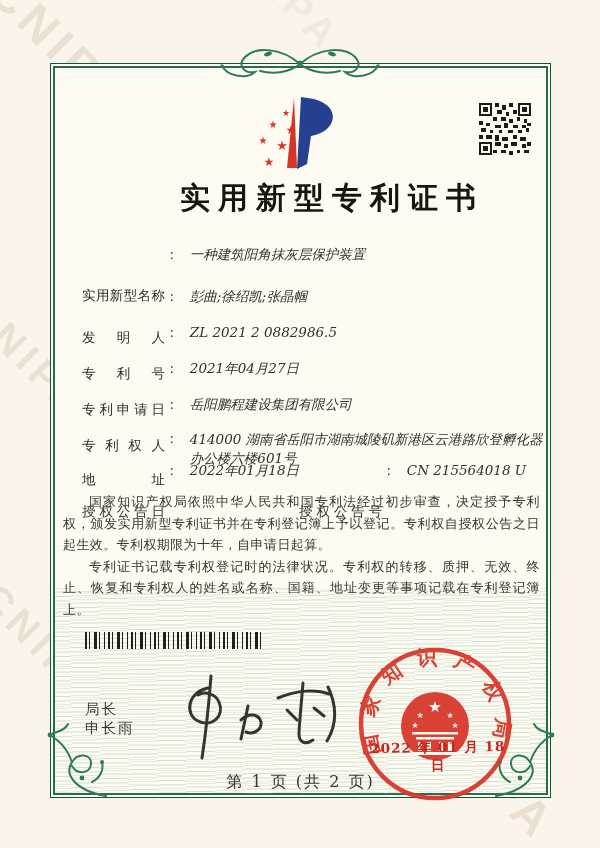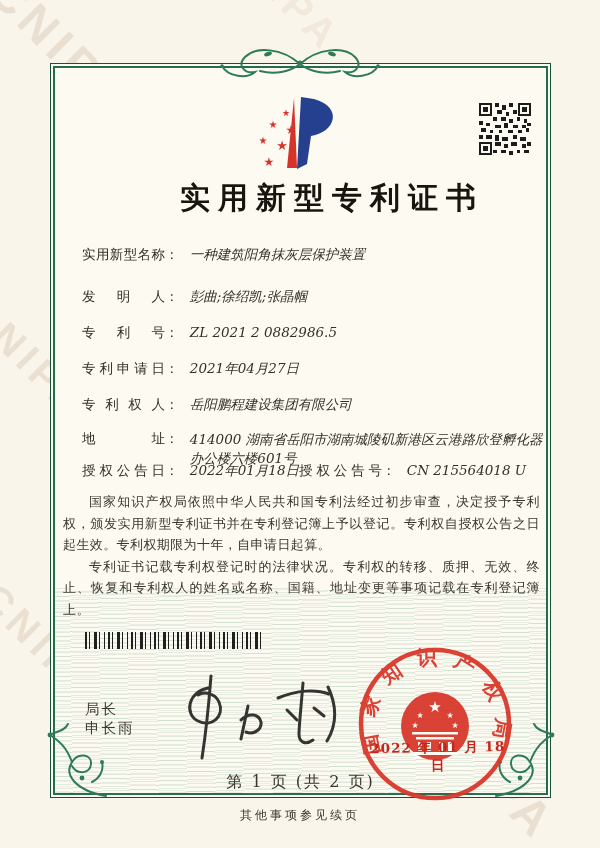--- a/index.html
+++ b/index.html
@@ -31,21 +31,21 @@
     pointer-events:none;
   }
   .cert-no{position:absolute;left:82px;top:99px;font-size:13px;letter-spacing:3px;color:#3a362f;}
   .logo{position:absolute;left:252px;top:90px;width:96px;height:90px;}
   .qr{position:absolute;left:479px;top:103px;width:52px;height:52px;}
   .title{
     position:absolute;left:0;top:178px;width:100%;text-align:center;
     font-size:30px;font-weight:900;letter-spacing:8px;color:#18150f;padding-left:32px;
   }
   .frow{position:absolute;left:82px;font-size:13.5px;color:#33302a;}
-  .flabel{display:inline-block;width:83px;text-align:justify;text-align-last:justify;vertical-align:top;}
+  .flabel{display:inline-block;width:83px;text-align:justify;text-align-last:justify;vertical-align:top;margin-top:41px;}
   .fcolon{vertical-align:top;}
   .fvalue{margin-left:7px;vertical-align:top;display:inline-block;font-style:italic;}
   .fvalue.wrapv{width:362px;line-height:18.5px;}
   .grant{display:flex;}
   .legal{
     position:absolute;left:63px;top:491px;width:477px;
     font-size:13px;line-height:21.5px;text-align:justify;color:#3b372f;letter-spacing:.4px;
   }
   .legal p{margin:0;text-indent:2em;}
   .barcode{
@@ -286,15 +286,14 @@
         <rect x="77" y="102" width="4" height="9"></rect>
         <rect x="89" y="102" width="4" height="9"></rect>
         <rect x="98" y="102" width="4" height="9"></rect>
         <rect x="62" y="112" width="46" height="3"></rect>
       </g>
     </g>
   </svg>
   <div class="sealdate">2022 年 01 月 18 日</div>
 
   <div class="pagenum">第 1 页 (共 2 页)</div>
-  <div class="footnote">其他事项参见续页</div>
 
 </div>
 
 </body></html>

